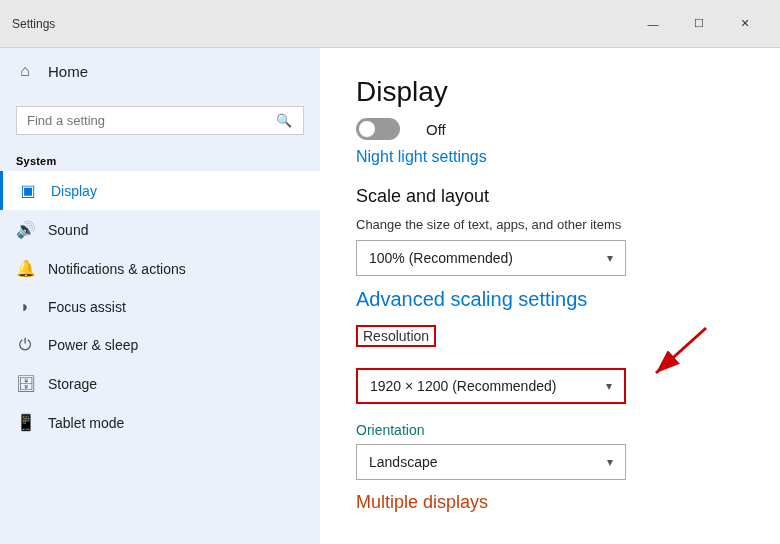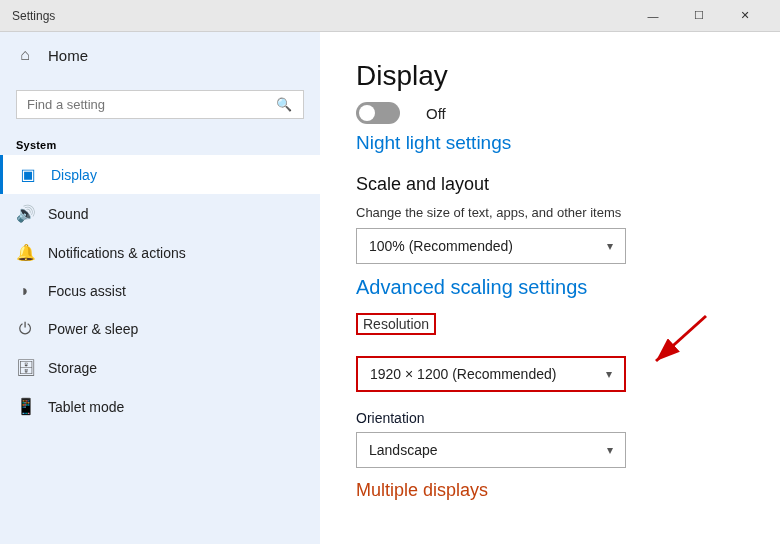--- a/index.html
+++ b/index.html
@@ -1,21 +1,21 @@
 <!DOCTYPE html>
 <html><head>
   <meta charset="utf-8">
   <style>
     * { box-sizing: border-box; margin: 0; padding: 0; }
     body { font-family: 'Segoe UI', Arial, sans-serif; background: #f0f0f0; width: 780px; height: 544px; overflow: hidden; display: flex; flex-direction: column; }
 
     
     .titlebar {
       background: #e8e8e8;
-      height: 32px;
+      height: 48px;
       display: flex;
       align-items: center;
       padding: 0 12px;
       border-bottom: 1px solid #d0d0d0;
       justify-content: space-between;
       flex-shrink: 0;
     }
     .titlebar-title {
       font-size: 12px;
       color: #333;
@@ -154,21 +154,21 @@
       top: 3px;
       left: 3px;
       transition: left 0.2s;
     }
     .toggle-label {
       font-size: 15px;
       color: #222;
     }
     .night-link {
       color: #0078d4;
-      font-size: 19px;
+      font-size: 16px;
       text-decoration: none;
       cursor: pointer;
       margin-bottom: 20px;
       display: block;
     }
     .section-heading {
       font-size: 18px;
       font-weight: 400;
       color: #111;
       margin: 18px 0 10px 0;
@@ -210,21 +210,21 @@
       align-items: center;
       justify-content: space-between;
       padding: 0 12px;
       cursor: pointer;
       font-size: 14px;
       color: #222;
       margin-bottom: 14px;
     }
     .orientation-label {
       font-size: 14px;
-      color: #0f172a;
+      color: #0f766e;
       margin-bottom: 6px;
     }
     .multiple-heading {
       font-size: 18px;
       font-weight: 400;
       color: #c2410c;
       margin-top: 8px;
     }
   </style>
 </head>

